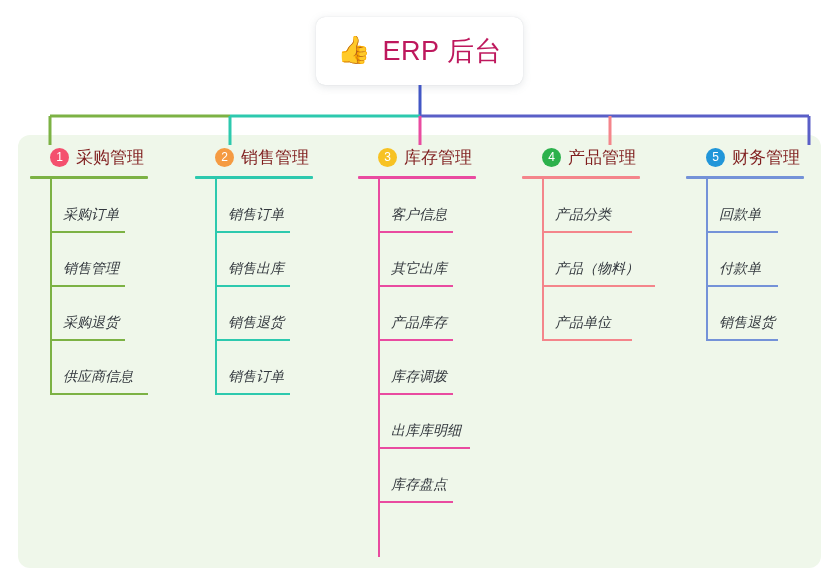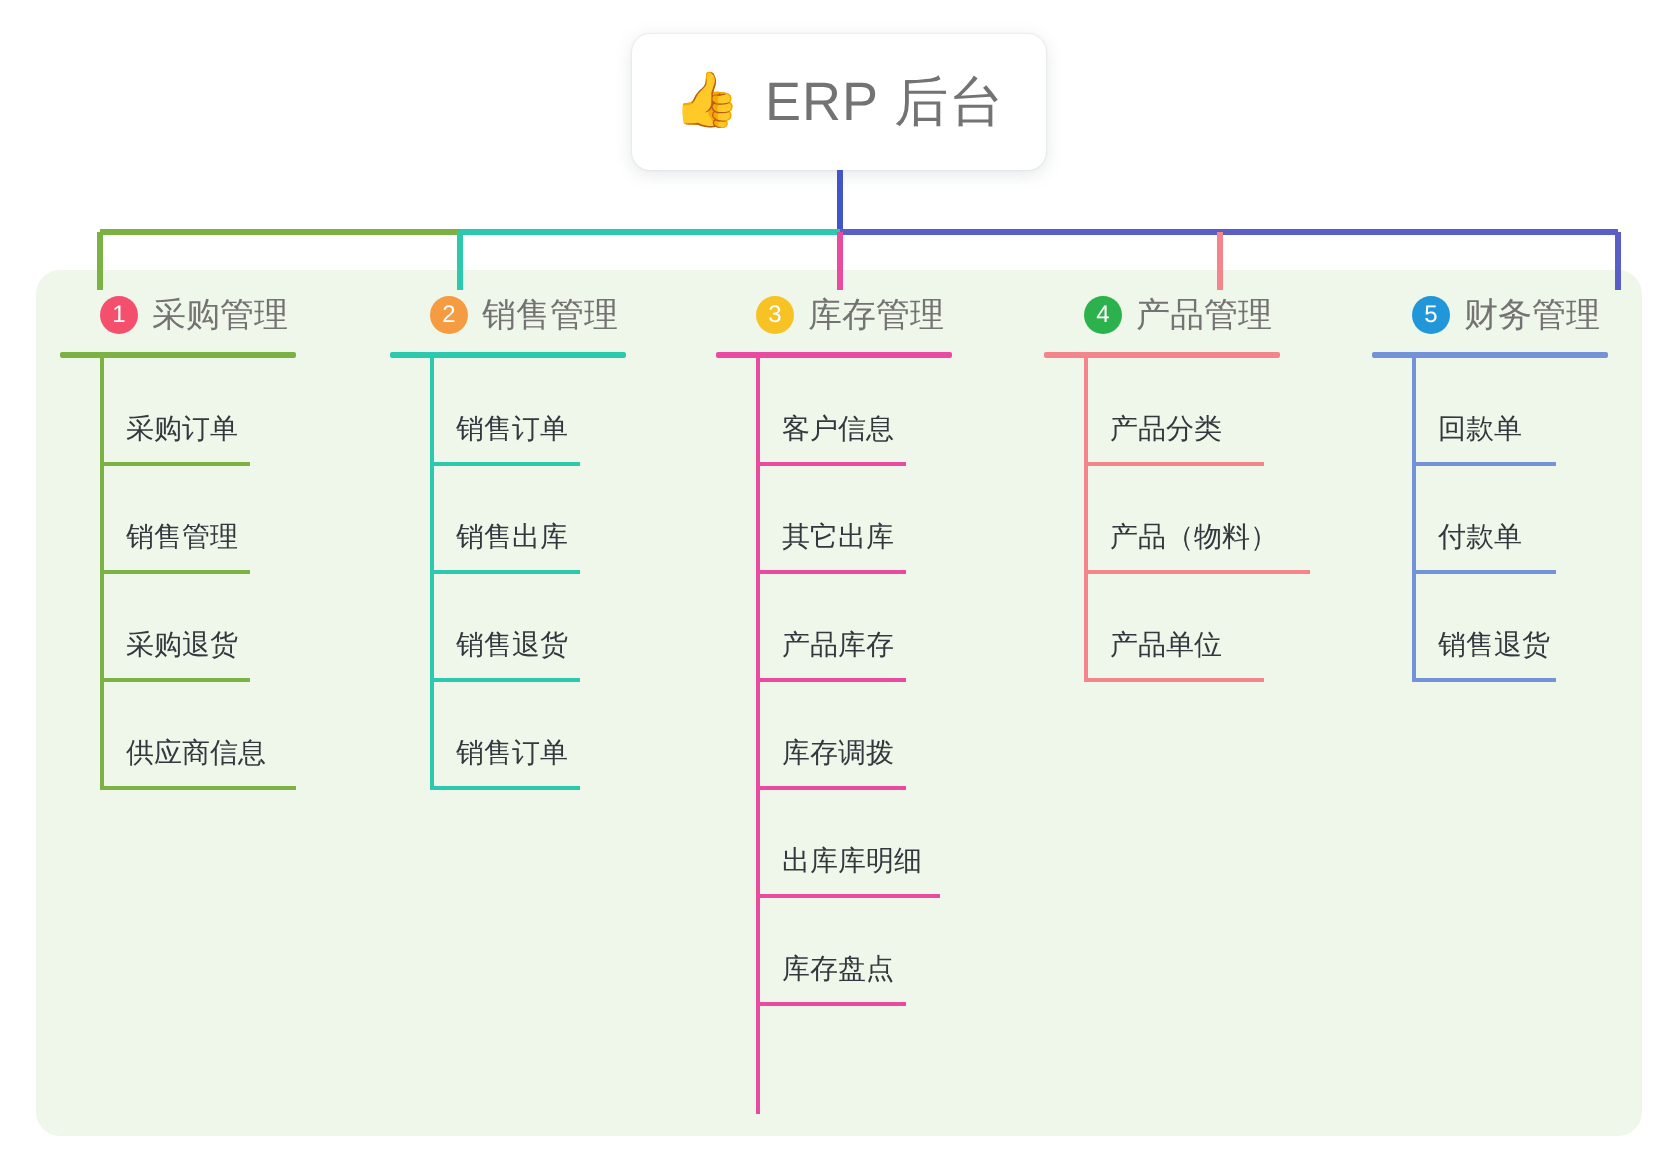--- a/index.html
+++ b/index.html
@@ -37,21 +37,21 @@
     box-sizing: border-box;
   }
   .root-emoji {
     font-size: 27px;
     line-height: 1;
     display: block;
     margin-top: -2px;
   }
   .root-title {
     font-size: 27px;
-    color: #737373;
+    color: #be185d;
     letter-spacing: 0.5px;
     white-space: nowrap;
   }
 
   
   #wires {
     position: absolute;
     left: 0; top: 0;
     width: 839px; height: 588px;
     pointer-events: none;
@@ -88,31 +88,32 @@
     border-radius: 50%;
     color: #ffffff;
     font-size: 12px;
     line-height: 19px;
     text-align: center;
     flex: 0 0 auto;
     font-family: "Liberation Sans", sans-serif;
   }
   .col-title {
     font-size: 17px;
-    color: #737373;
+    color: #7f1d1d;
     white-space: nowrap;
   }
   .head-rule {
     height: 3px;
     margin-top: 7px;
     border-radius: 1px;
   }
   .col-body {
     position: relative;
     margin-top: 0;
+    font-style: italic;
   }
   .spine {
     position: absolute;
     left: 20px;
     top: 0;
     width: 2px;
   }
   .item {
     position: relative;
     height: 54px;

